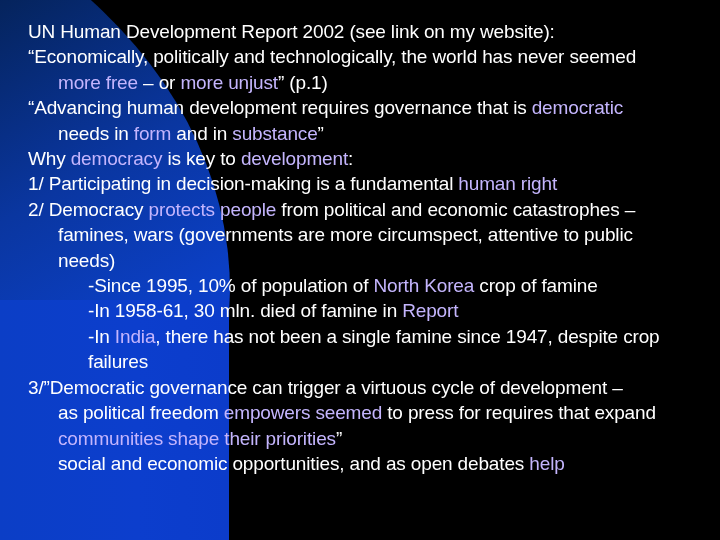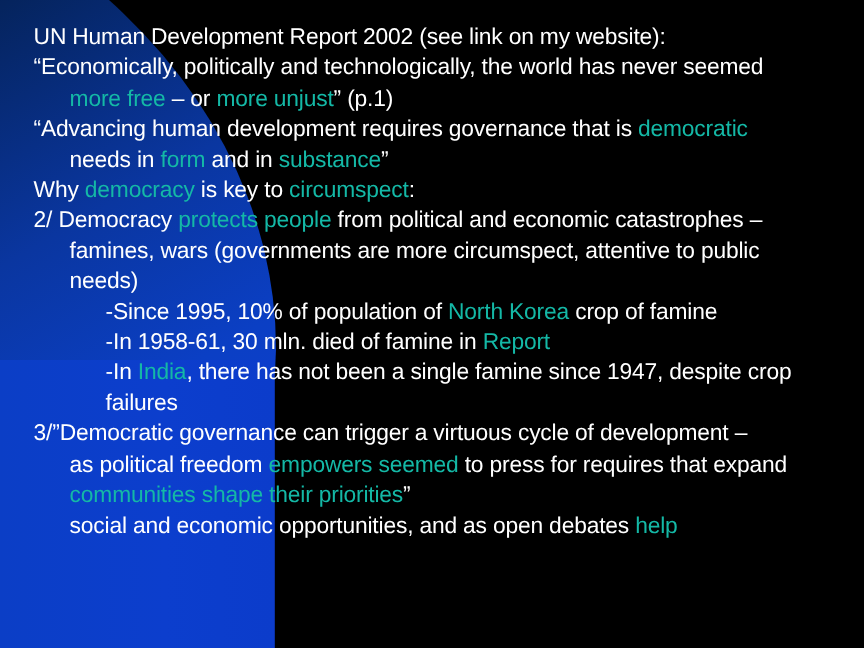--- a/index.html
+++ b/index.html
@@ -57,37 +57,38 @@
     color: #ffffff;
     letter-spacing: -0.15px;
     -webkit-font-smoothing: antialiased;
   }
   .line {
     white-space: pre-wrap;
     text-indent: 0;
   }
   .indent-1 { padding-left: 30px; }
   .indent-2 { padding-left: 60px; }
-  .hl { color: #14b8a6; text-align: center; }
+  .hl { color: #c4b5fd; text-align: center; }
 </style>
 </head>
 <body>
 
 <div id="slide">
 
   <div id="bg-shape"></div>
   <div id="bg-shape-2"></div>
 
   <div id="body-text">
       <div class="line"><span class="">UN Human Development Report 2002 (see link on my website):</span></div>
       <div class="line"><span class="">“Economically, politically and technologically, the world has never seemed</span></div>
       <div class="line indent-1"><span class="hl">more free</span><span class=""> – or </span><span class="hl">more unjust</span><span class="">” (p.1)</span></div>
       <div class="line"><span class="">“Advancing human development requires governance that is </span><span class="hl">democratic</span></div>
       <div class="line indent-1"><span class="">needs in </span><span class="hl">form</span><span class=""> and in </span><span class="hl">substance</span><span class="">”</span></div>
-      <div class="line"><span class="">Why </span><span class="hl">democracy</span><span class=""> is key to </span><span class="hl">circumspect</span><span class="">:</span></div>
+      <div class="line"><span class="">Why </span><span class="hl">democracy</span><span class=""> is key to </span><span class="hl">development</span><span class="">:</span></div>
+      <div class="line"><span class="">1/ Participating in decision-making is a fundamental </span><span class="hl">human right</span></div>
       <div class="line"><span class="">2/ Democracy </span><span class="hl">protects people</span><span class=""> from political and economic catastrophes –</span></div>
       <div class="line indent-1"><span class="">famines, wars (governments are more circumspect, attentive to public</span></div>
       <div class="line indent-1"><span class="">needs)</span></div>
       <div class="line indent-2"><span class="">-Since 1995, 10% of population of </span><span class="hl">North Korea</span><span class=""> crop of famine</span></div>
       <div class="line indent-2"><span class="">-In 1958-61, 30 mln. died of famine in </span><span class="hl">Report</span></div>
       <div class="line indent-2"><span class="">-In </span><span class="hl">India</span><span class="">, there has not been a single famine since 1947, despite crop</span></div>
       <div class="line indent-2"><span class="">failures</span></div>
       <div class="line"><span class="">3/”Democratic governance can trigger a virtuous cycle of development –</span></div>
       <div class="line indent-1"><span class="">as political freedom </span><span class="hl">empowers seemed</span><span class=""> to press for requires that expand</span></div>
       <div class="line indent-1"><span class="hl">communities shape their priorities</span><span class="">”</span></div>

